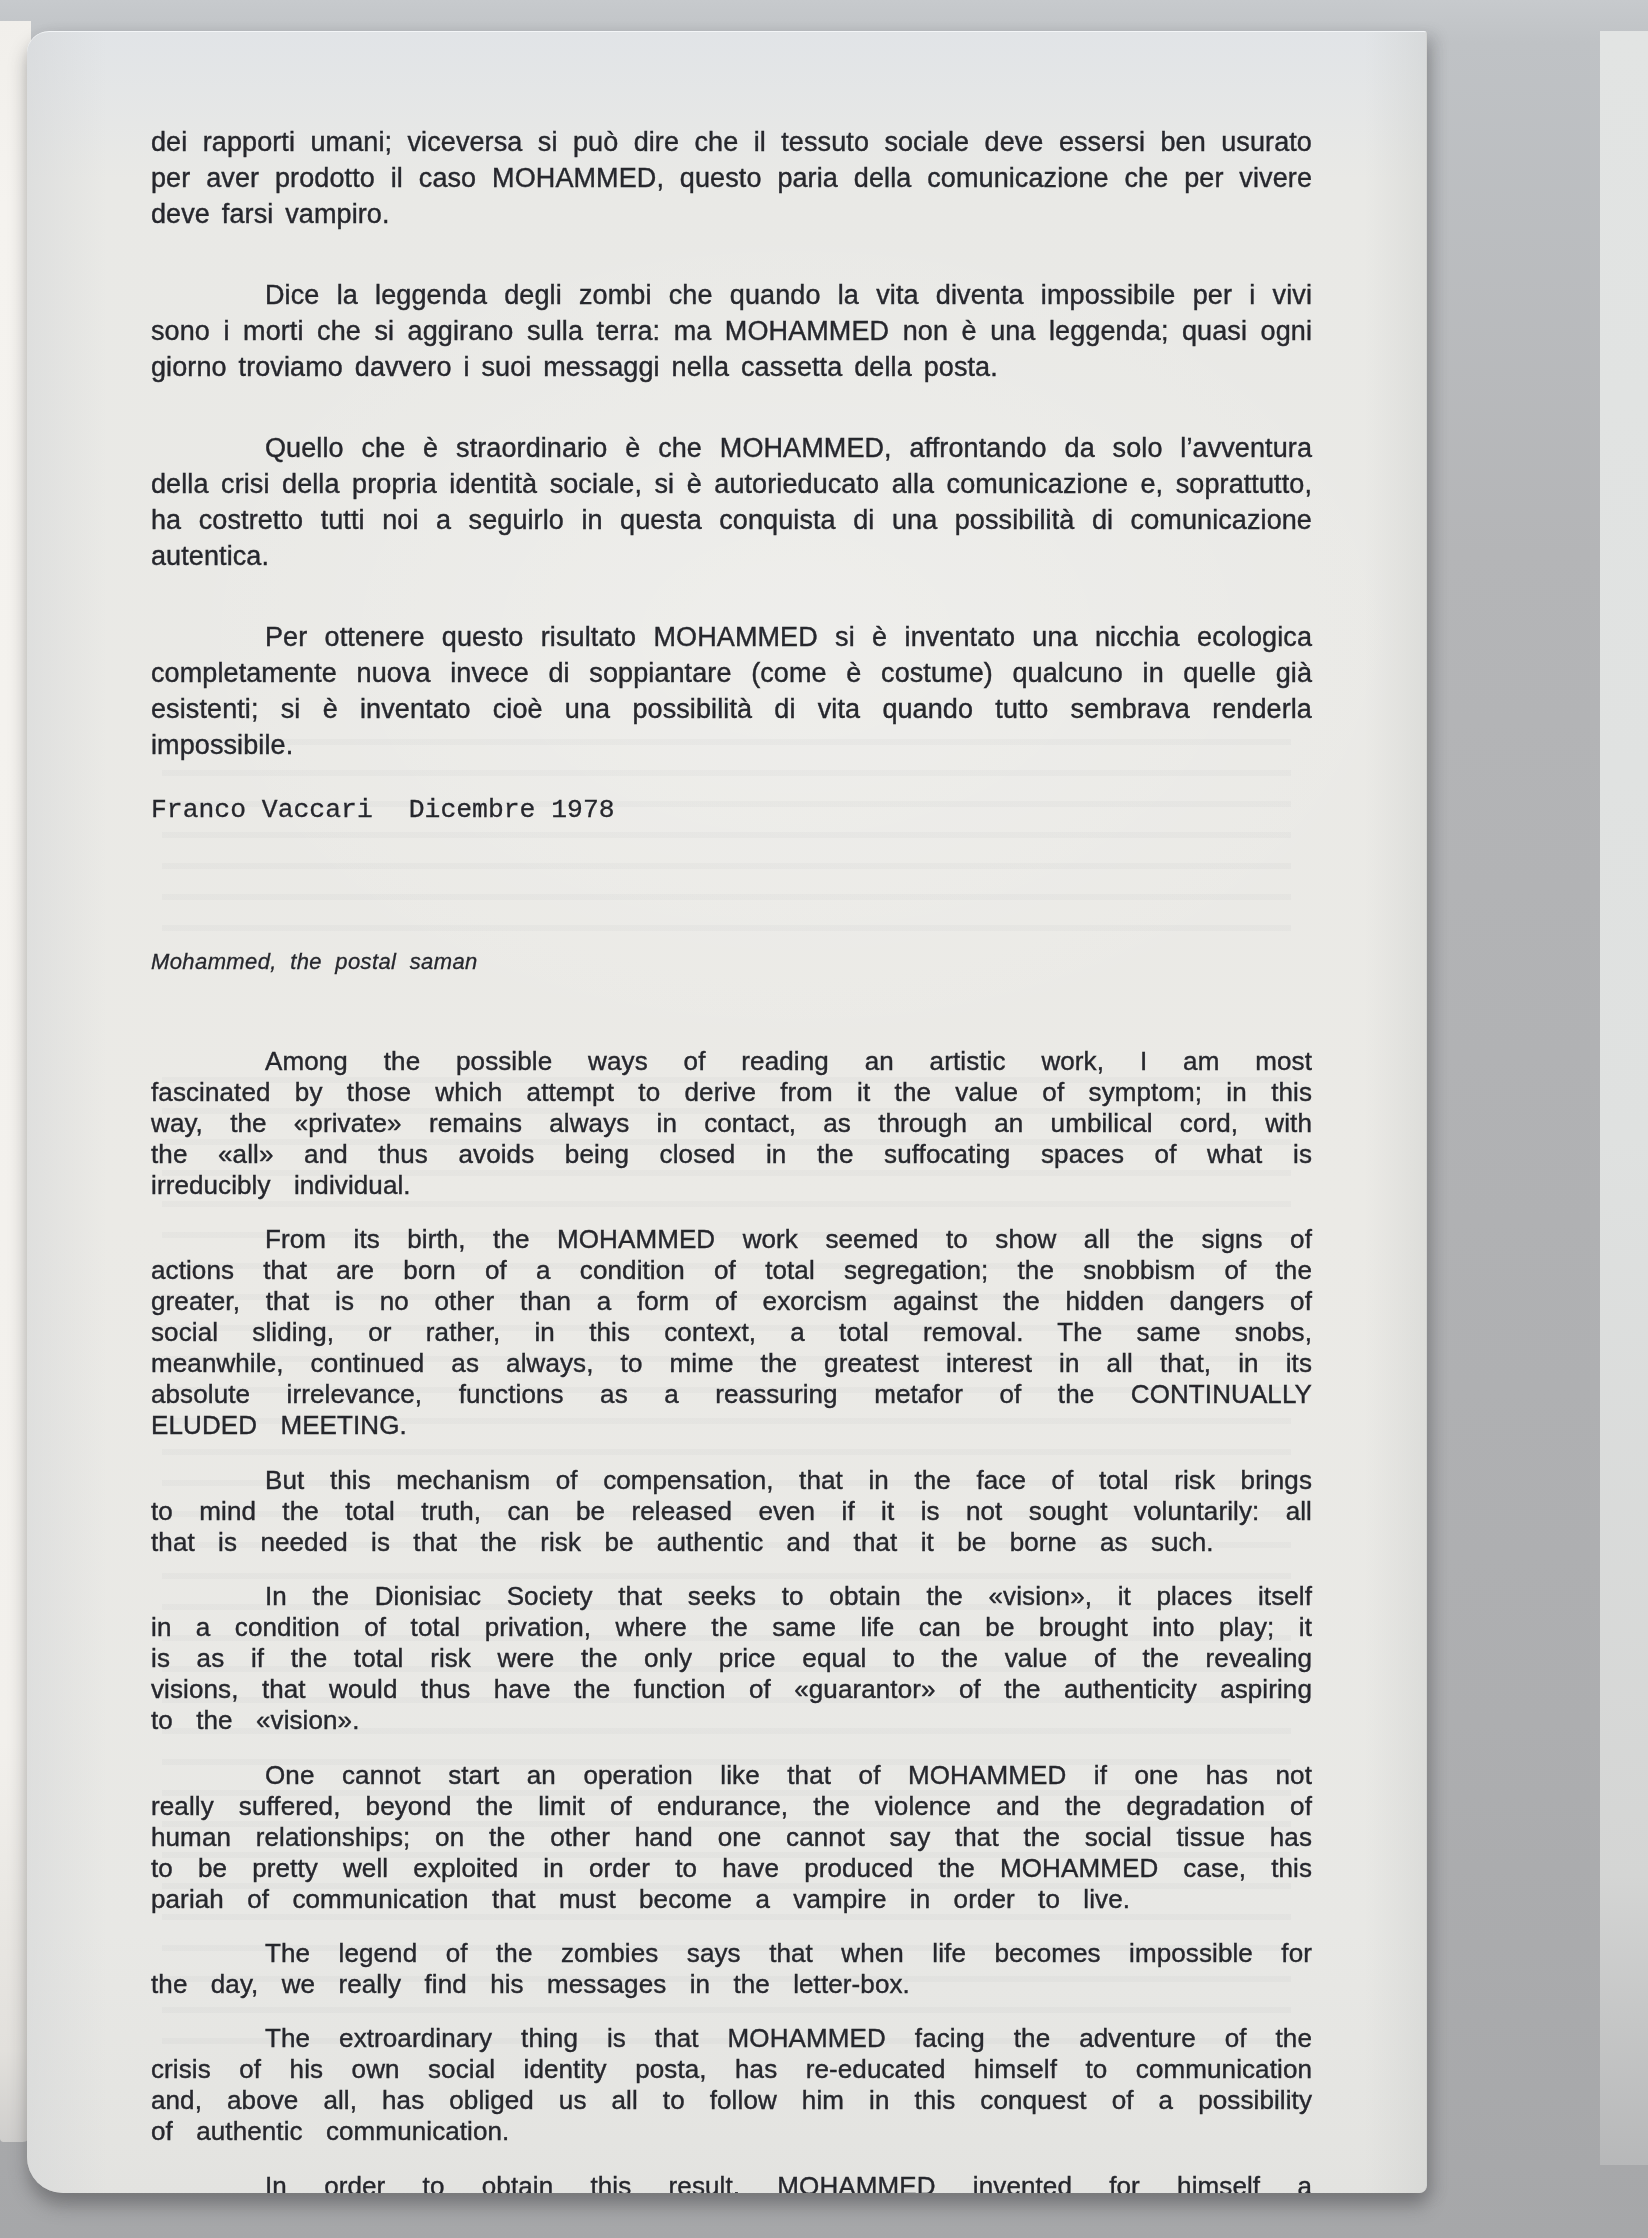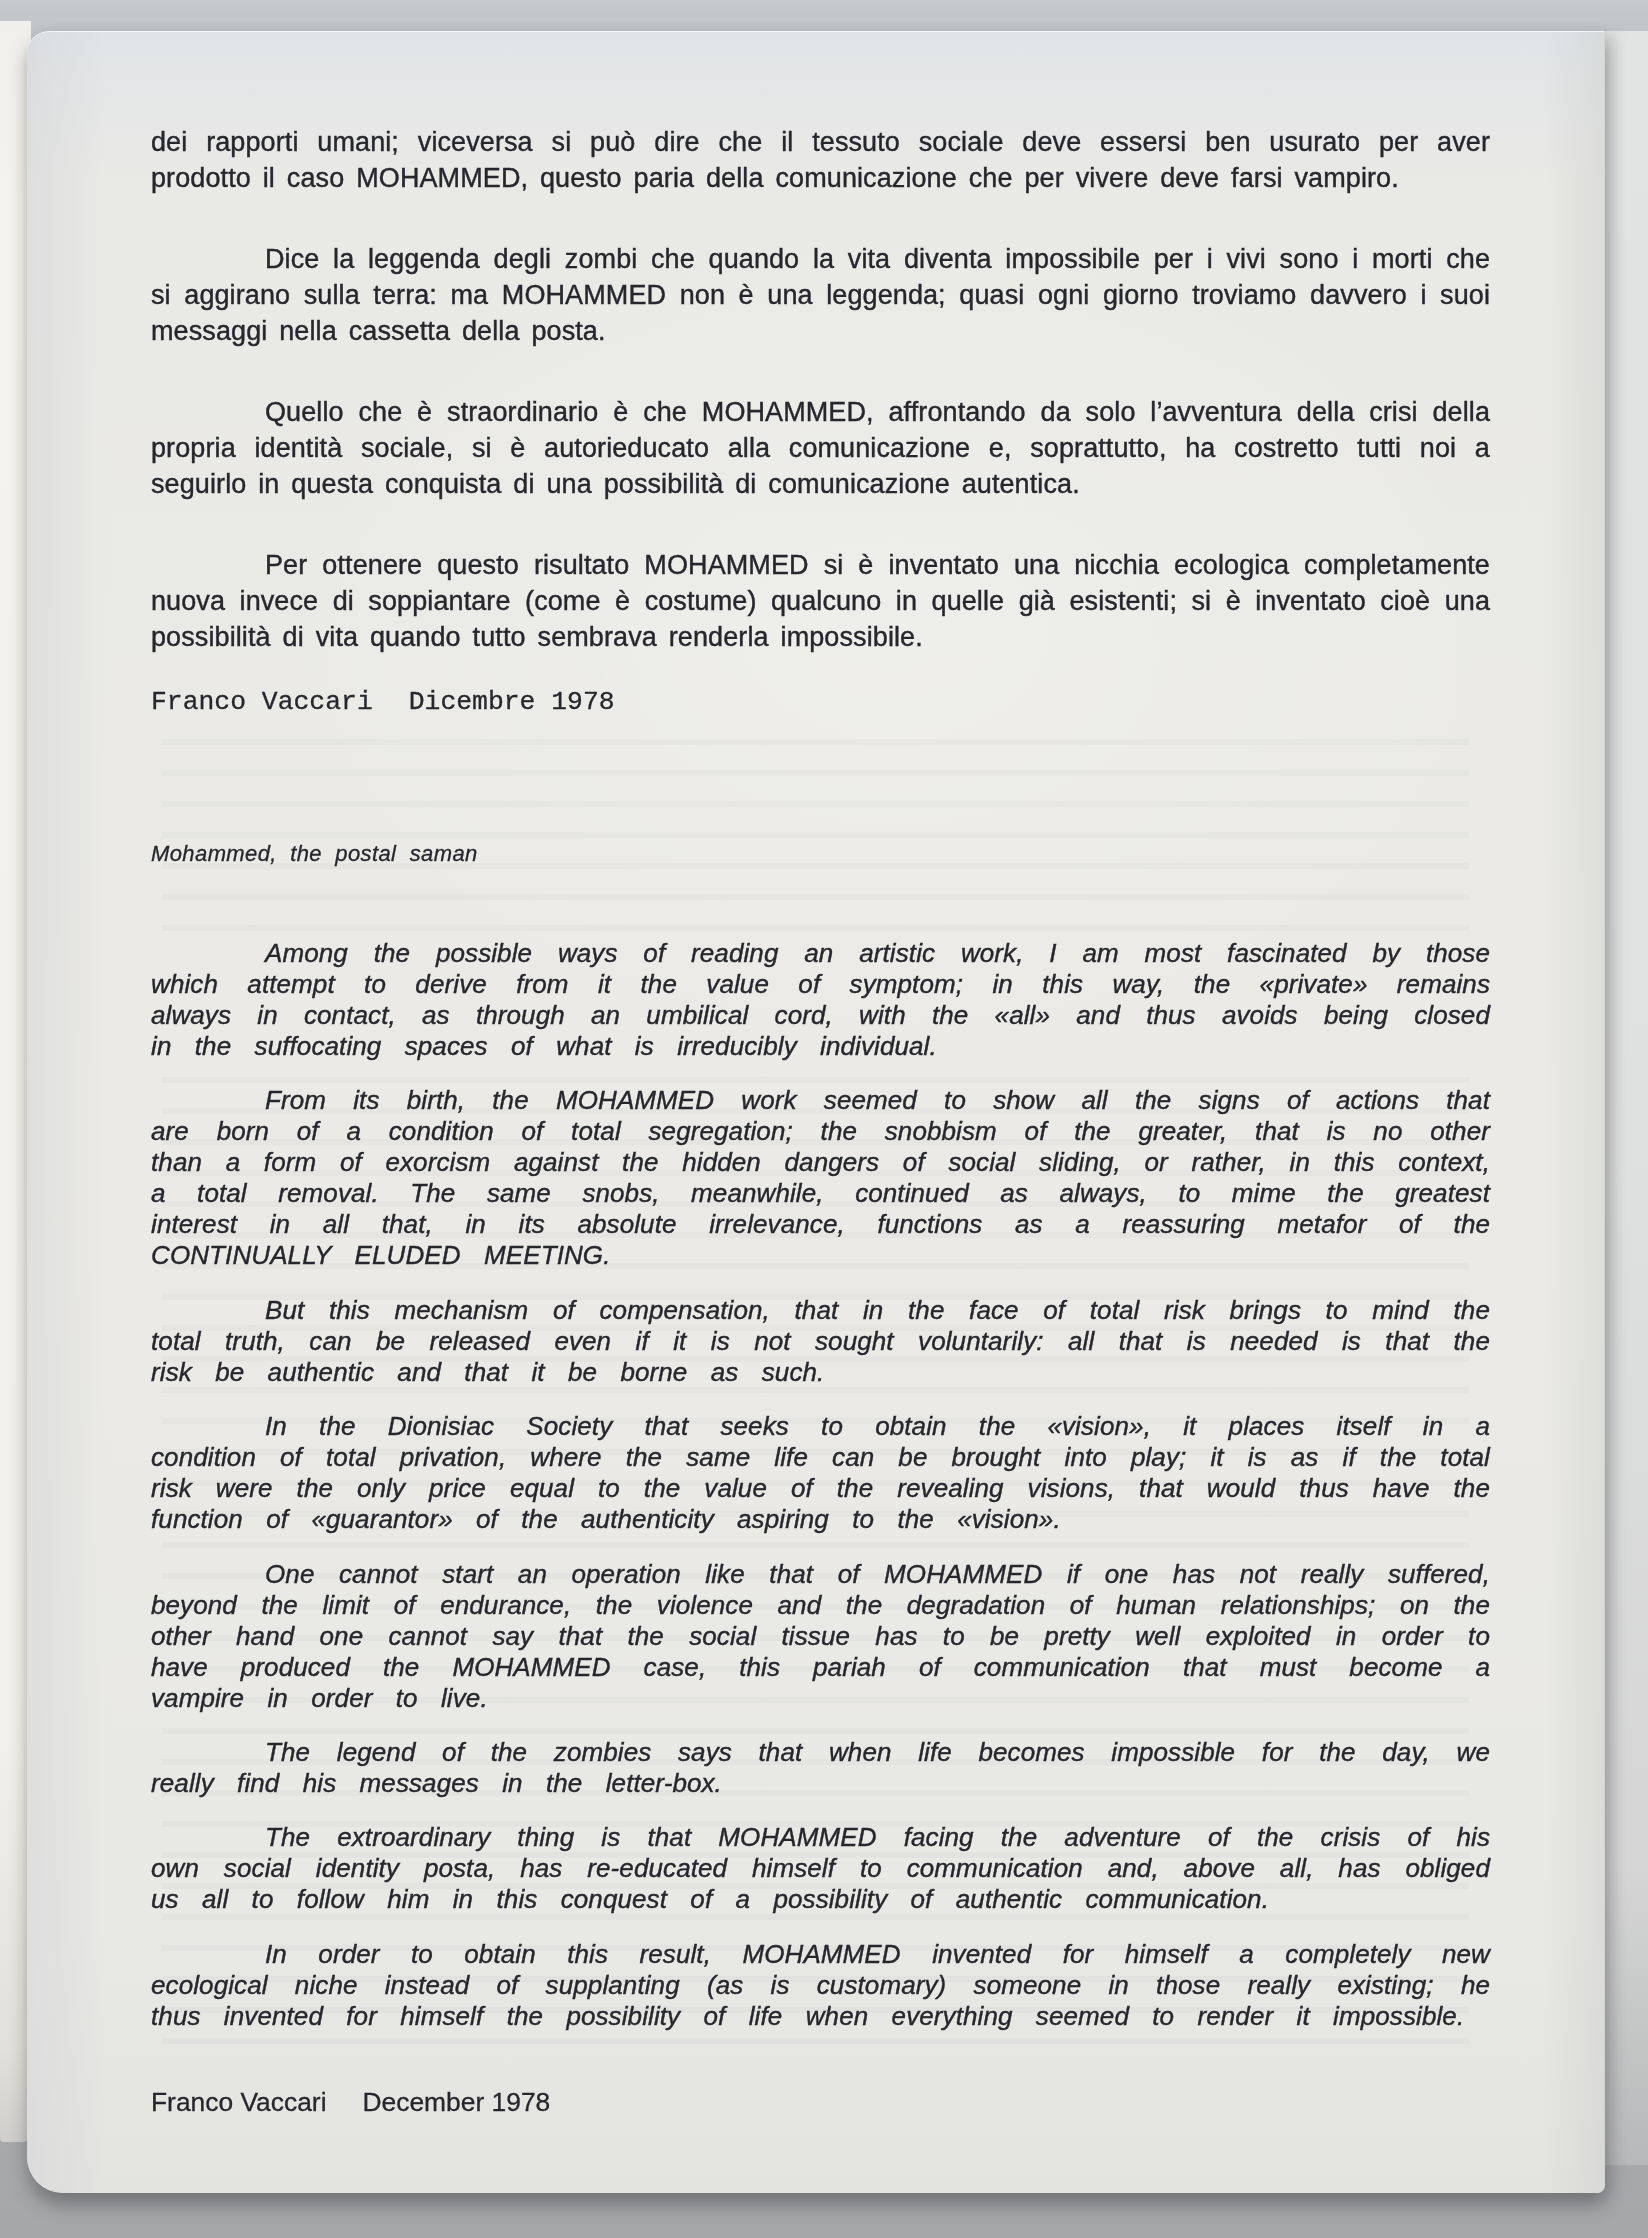--- a/index.html
+++ b/index.html
@@ -11,21 +11,21 @@
   .edge-left{
     position:absolute;left:0;top:21px;width:31px;height:2121px;
     background:linear-gradient(180deg,#f1efeb 0,#f5f3ef 184px,#f2f0ec 1722px,#e2e0dc 2029px,#cfcecc 100%);
     border-radius:0 0 8.6px 3.7px;
   }
   .edge-right{
     position:absolute;right:0;top:31px;width:48px;height:2134px;
     background:linear-gradient(180deg,#e2e4e3 0,#dfe1e0 1107px,#d4d5d4 1845px,#b7b8b9 100%);
   }
   .page{
-    position:absolute;left:27px;top:31px;width:1578px;height:2162px;
+    position:absolute;left:27px;top:31px;width:1400px;height:2162px;
     background:
       radial-gradient(ellipse 922px 615px at 55% 28%,rgba(255,255,255,0.22),rgba(255,255,255,0) 70%),
       linear-gradient(90deg,rgba(208,210,212,0.45) 0,rgba(208,210,212,0) 80px),
       linear-gradient(270deg,rgba(198,200,198,0.38) 0,rgba(198,200,198,0) 61px),
       linear-gradient(180deg,#e1e4e7 0,#e9e9e6 148px,#ebeae6 55%,#e8e8e5 88%,#e3e3e0 100%);
     border-top:0.6px solid #f3f5f7;
     border-right:0.6px solid #d2d3d1;
     border-radius:22px 3.1px 7.4px 36px;
     box-shadow:0 12.3px 18.4px rgba(55,55,58,0.38),8.6px 3.7px 13.5px rgba(90,90,94,0.18);
     box-sizing:border-box;
@@ -47,21 +47,21 @@
   .it p.indent{text-indent:114px;margin-top:45px;}
   .sig{font-size:26.4px;line-height:31px;-webkit-text-stroke:0.3px #26272d;}
   .sig .date{display:inline-block;margin-left:36px;}
   .sig-it{margin-top:32px;font-family:Liberation Mono, monospace;}
   .heading{
     margin-top:117px;font-style:italic;font-size:22px;line-height:37px;
     letter-spacing:0.4px;word-spacing:6.8px;-webkit-text-stroke:0.3px #26272d;
   }
   .en{margin-top:66px;}
   .en p{
-    margin:0 0 23.4px 0;font-style:italic;font-size:26px;line-height:31px;
+    margin:0 0 23.4px 0;font-size:26px;line-height:31px;
     text-align:justify;word-spacing:16px;letter-spacing:0.1px;
     -webkit-text-stroke:0.4px #26272d;
   }
   .en p.indent{text-indent:114px;}
   .sig-en{margin-top:55px;}
 </style>
 </head>
 <body>
 
 <div class="edge-left"></div>

